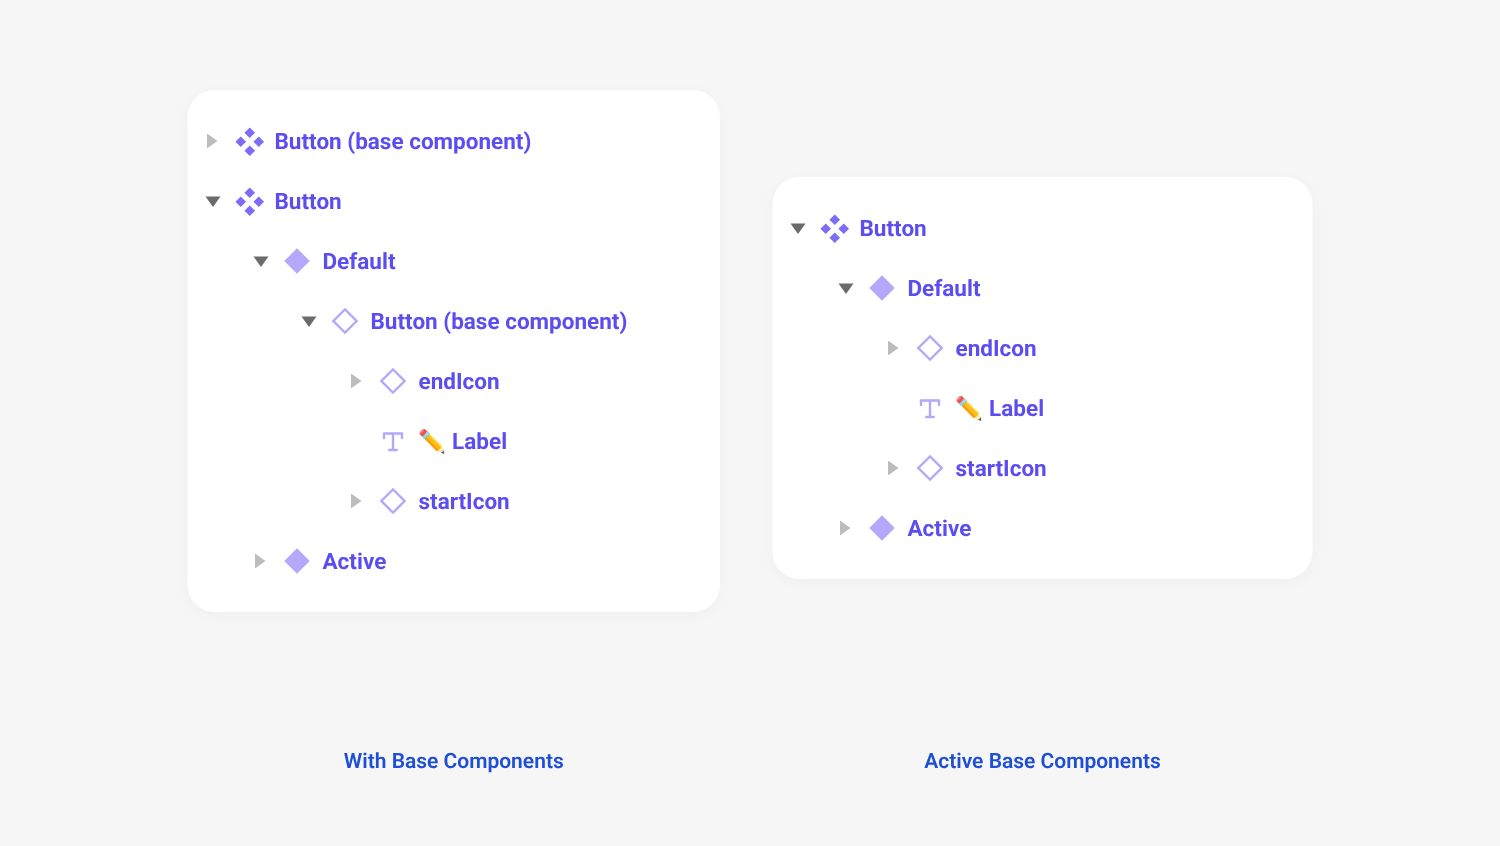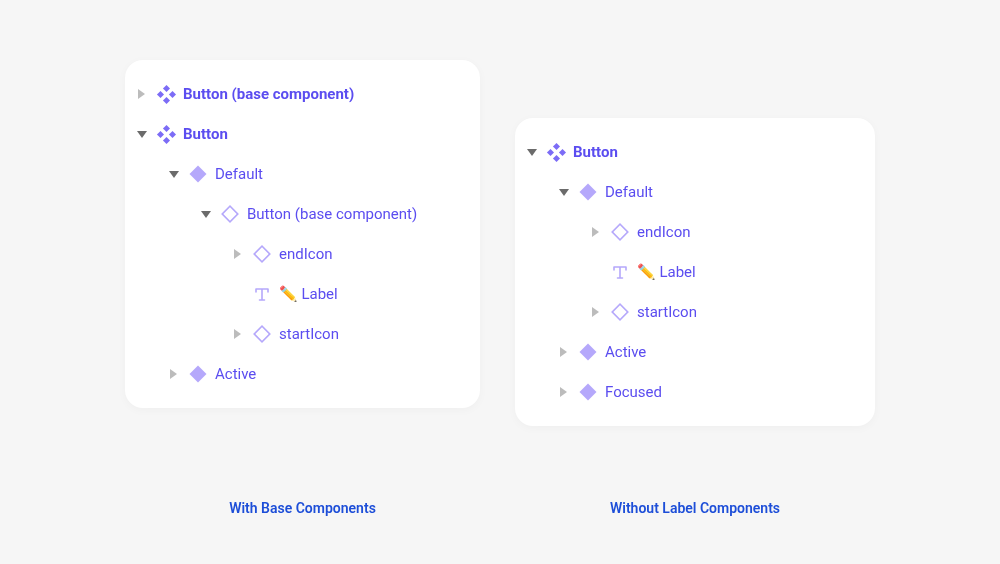--- a/index.html
+++ b/index.html
@@ -32,21 +32,21 @@
   .caption-left  { left: 125px; width: 355px; top: 500px; }
   .caption-right { left: 515px; width: 360px; top: 500px; }
   .row {
     display: flex;
     align-items: center;
     height: 40px;
     gap: 8px;
     color: #5b4df0;
     white-space: nowrap;
   }
-  .row .label { flex: 0 0 auto; }
+  .row .label { flex: 0 0 auto; font-weight: bold; }
   .row.bold .label { font-weight: 700; }
   .pad { display: inline-block; width: 24px; flex: 0 0 24px; }
   .disclosure {
     width: 14px; flex: 0 0 14px;
     display: inline-flex; align-items: center; justify-content: center;
     cursor: pointer;
   }
   .disclosure svg { display:block; }
   .ic { width: 18px; height: 18px; flex: 0 0 18px; display:inline-flex; align-items:center; justify-content:center; }
   .ic svg { display:block; overflow:visible; }
@@ -295,29 +295,15 @@
         </svg>
       </span>
     <span class="ic">
         <svg width="18" height="18" fill="#b5a8fb">
           <use href="#diamond-solid"></use>
         </svg>
       </span>
     <span class="label">Active</span>
   </div>
 
-  <div class="row">
-    <span class="pad"></span>
-    <span class="disclosure">
-        <svg width="12" height="12" fill="#bcbcbc">
-          <use href="#tri-right"></use>
-        </svg>
-      </span>
-    <span class="ic">
-        <svg width="18" height="18" fill="#b5a8fb">
-          <use href="#diamond-solid"></use>
-        </svg>
-      </span>
-    <span class="label">Focused</span>
-  </div>
 
 </div>
-<div class="caption caption-right">Without Label Components</div>
+<div class="caption caption-right">Active Base Components</div>
 
 </body></html>

